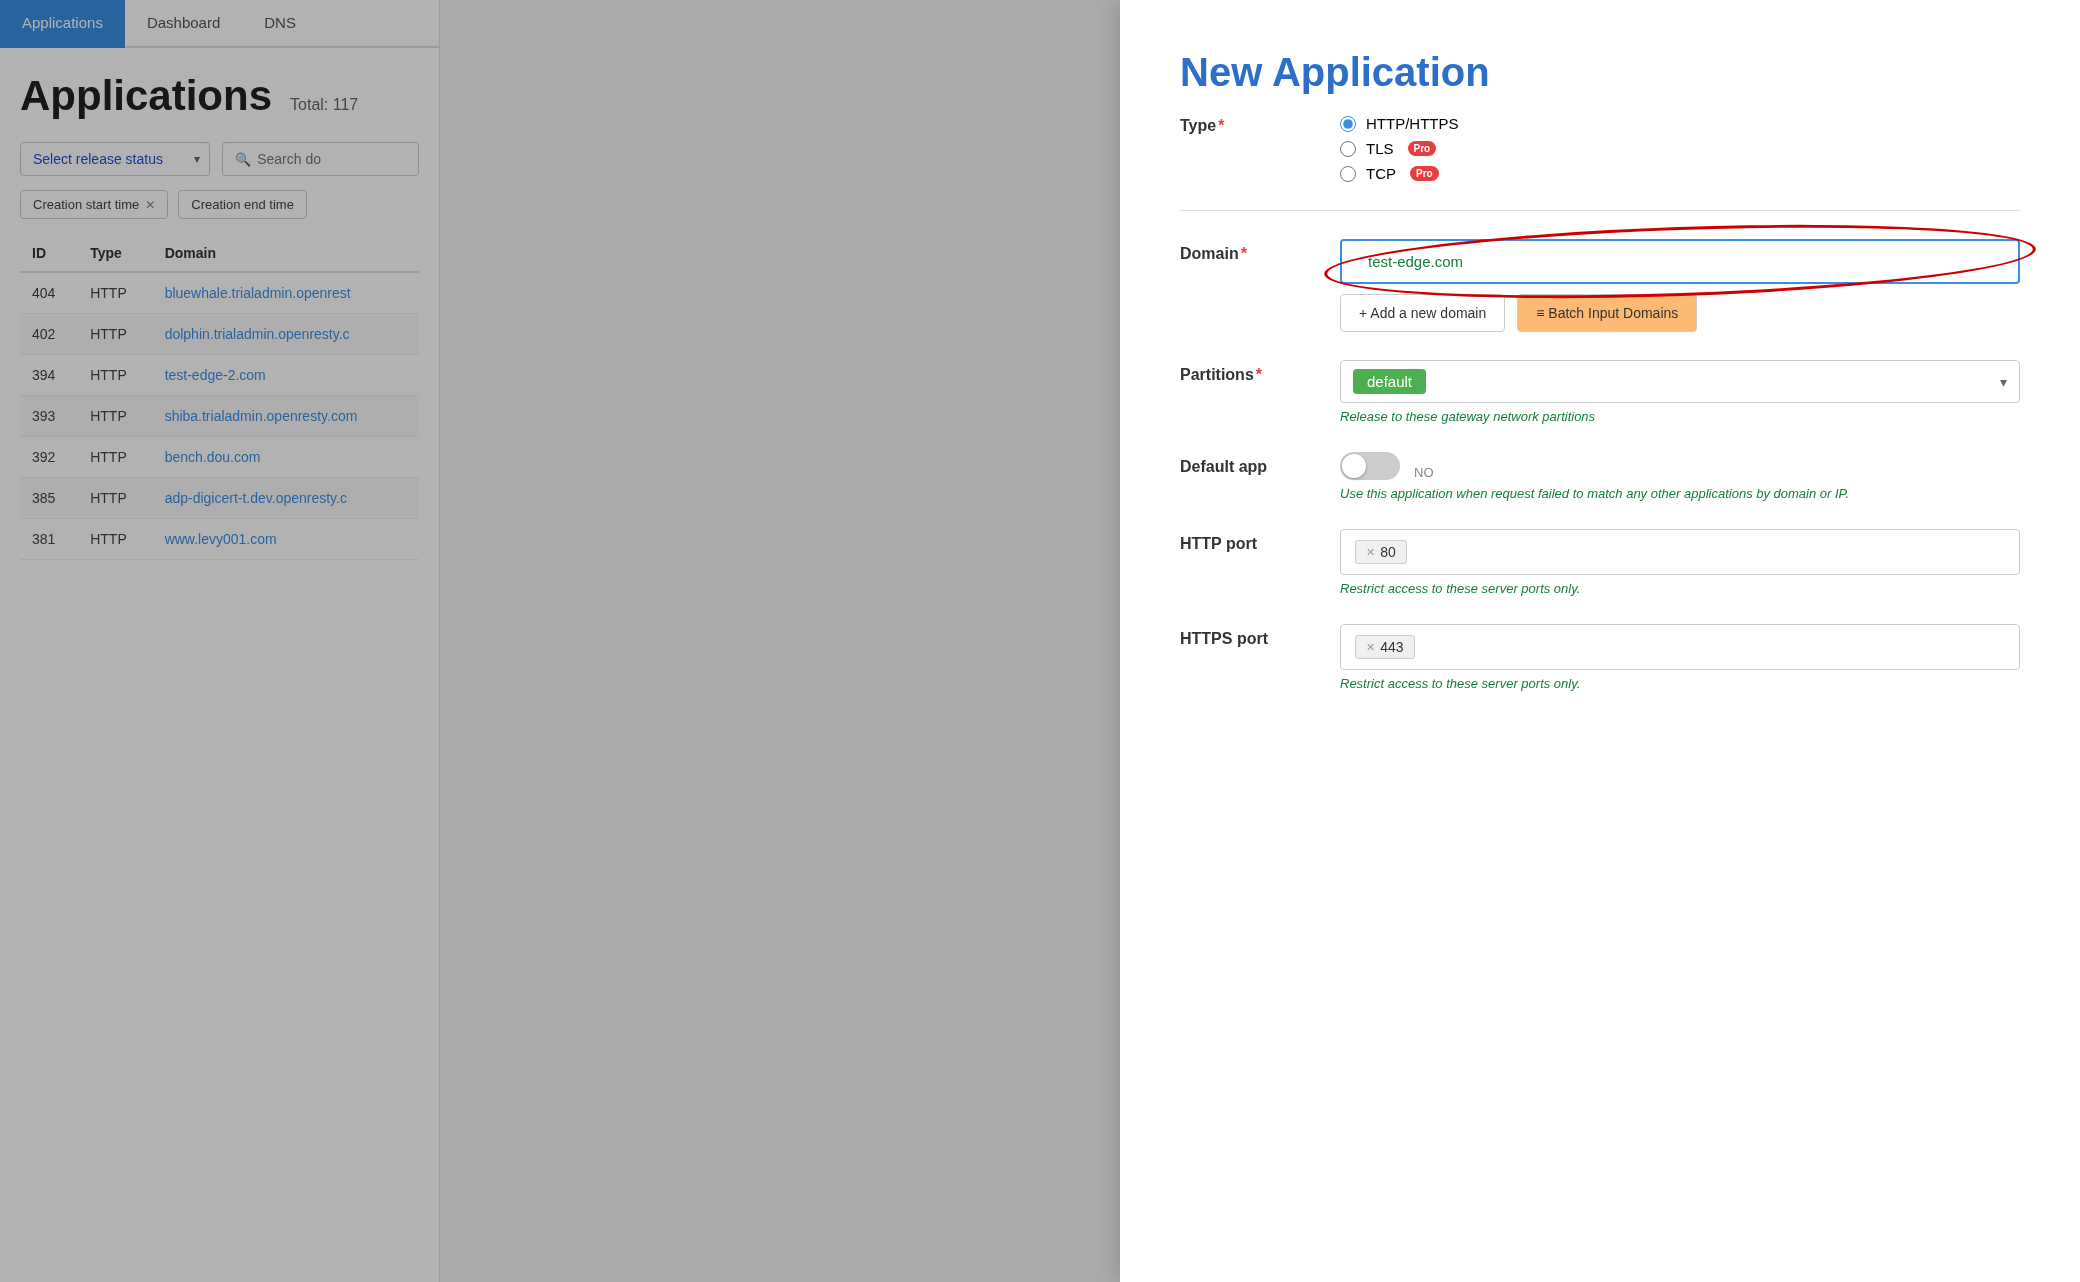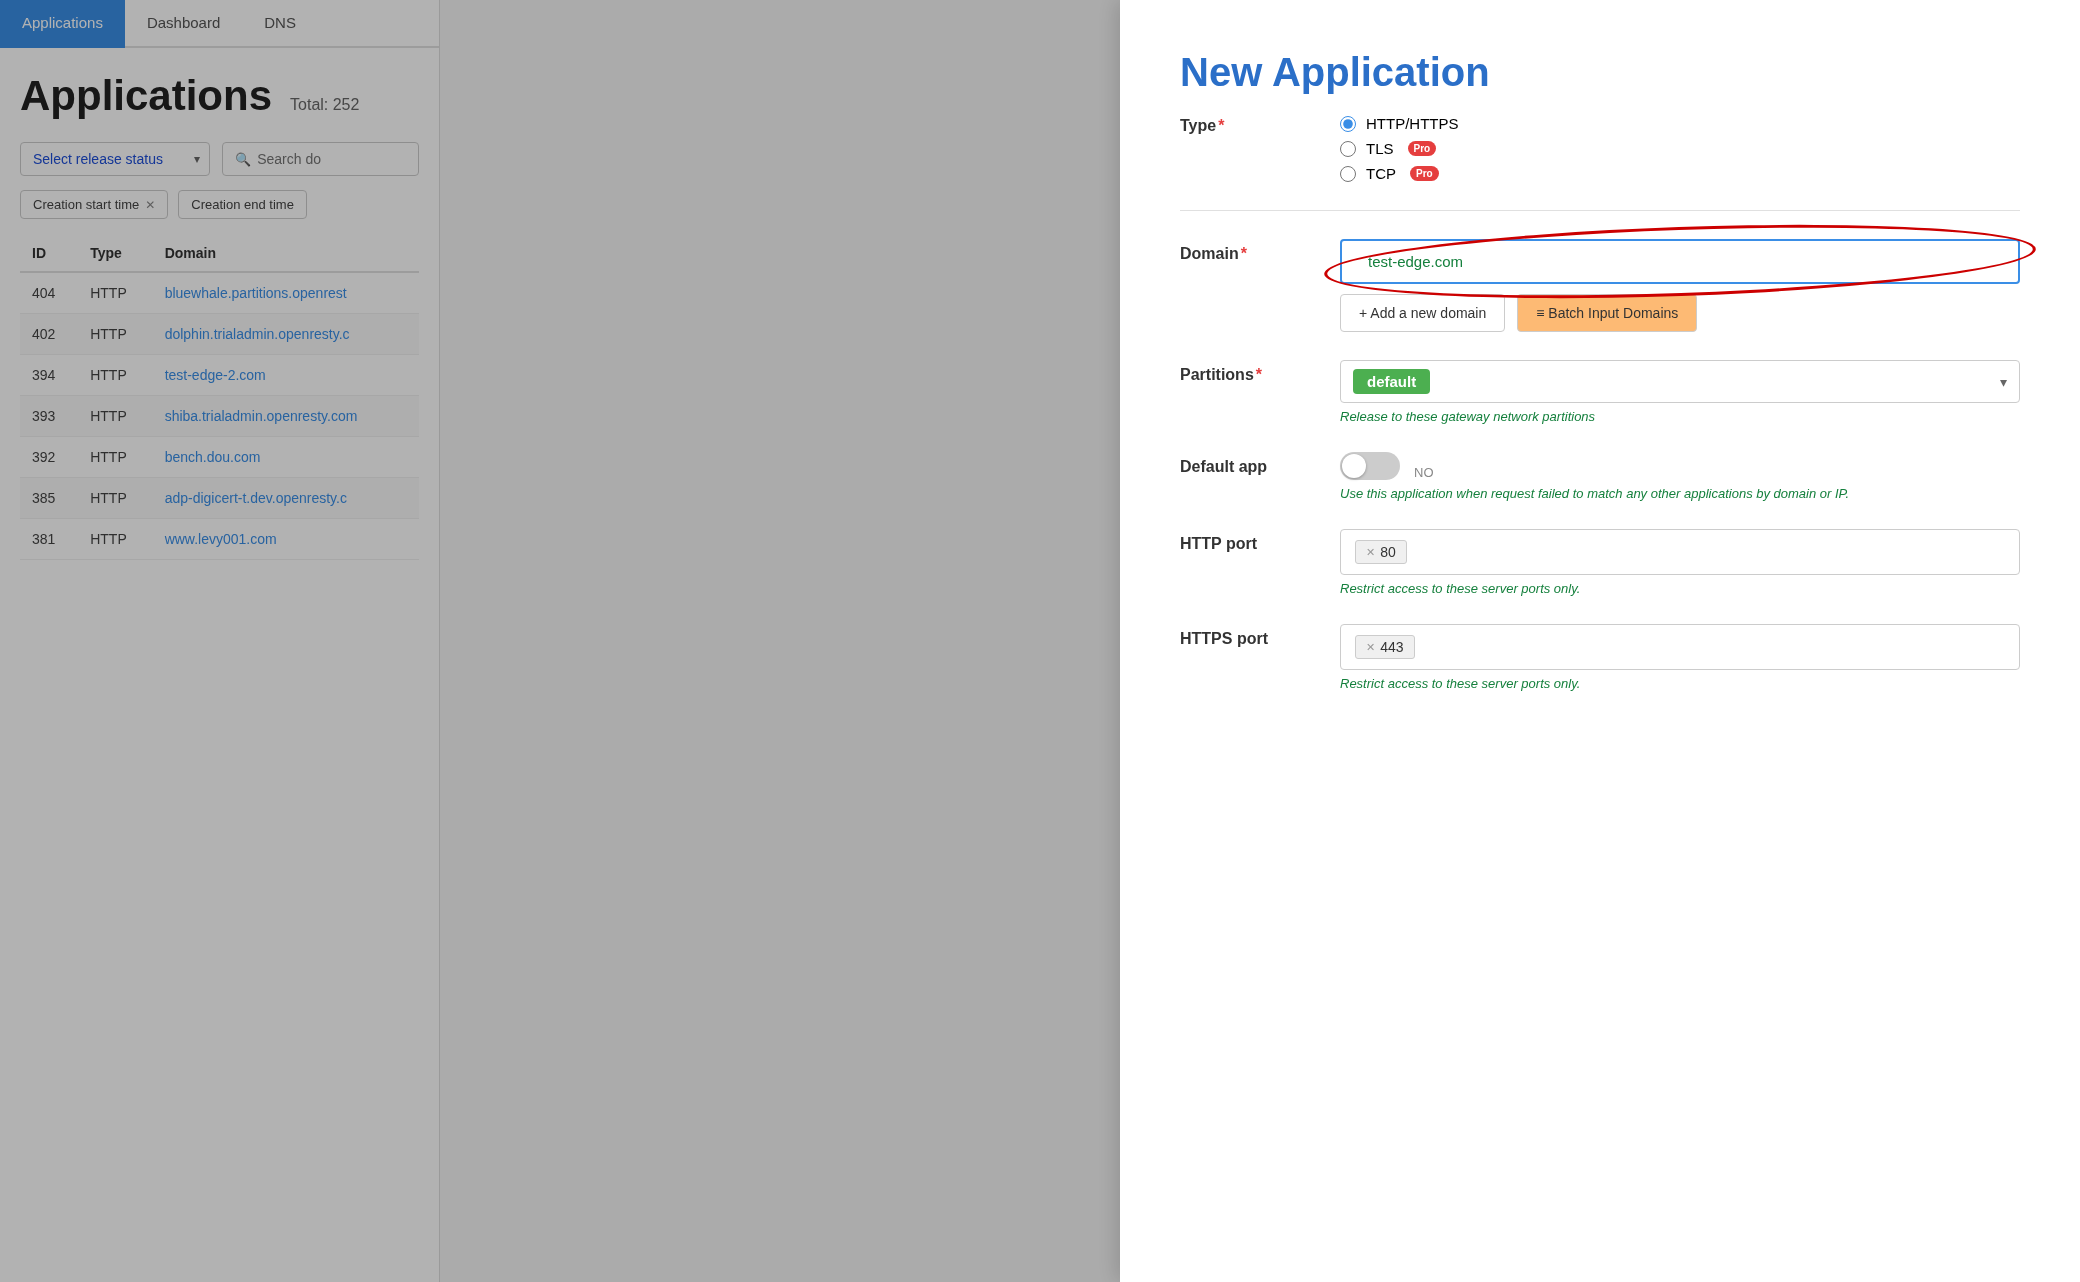--- a/index.html
+++ b/index.html
@@ -289,21 +289,21 @@
       background: #fff;
       cursor: pointer;
       justify-content: space-between;
     }
     .default-badge {
       background: #4caf50;
       color: #fff;
       border-radius: 4px;
       padding: 4px 14px;
       font-size: 15px;
-      font-weight: 700;
+      font-weight: 400;
     }
     .chevron-down { color: #666; font-size: 14px; }
     .hint-text {
       font-size: 13px;
       color: #15803d;
       font-style: italic;
       margin-top: 6px;
     }
 
     
@@ -372,21 +372,21 @@
   <div class="nav-tabs">
     <div class="nav-tab active">Applications</div>
     <div class="nav-tab">Dashboard</div>
     <div class="nav-tab dns">DNS</div>
   </div>
 
   <div class="left-content">
 
     <div class="page-title">
       <span>Applications</span>
-      <span class="total-badge">Total: 252</span>
+      <span class="total-badge">Total: 117</span>
     </div>
 
     <div class="filter-row">
       <div class="select-wrapper">
         <select class="select-filter">
           <option>Select release status</option>
         </select>
       </div>
       <div class="search-box">
         <span class="search-icon-svg">🔍</span>
@@ -409,21 +409,21 @@
         <tr>
           <th>ID</th>
           <th>Type</th>
           <th>Domain</th>
         </tr>
       </thead>
       <tbody id="table-body">
       <tr>
       <td>404</td>
       <td>HTTP</td>
-      <td><a class="domain-link" href="#">bluewhale.partitions.openrest</a></td>
+      <td><a class="domain-link" href="#">bluewhale.trialadmin.openrest</a></td>
     </tr>
           <tr>
       <td>402</td>
       <td>HTTP</td>
       <td><a class="domain-link" href="#">dolphin.trialadmin.openresty.c</a></td>
     </tr>
           <tr>
       <td>394</td>
       <td>HTTP</td>
       <td><a class="domain-link" href="#">test-edge-2.com</a></td>

